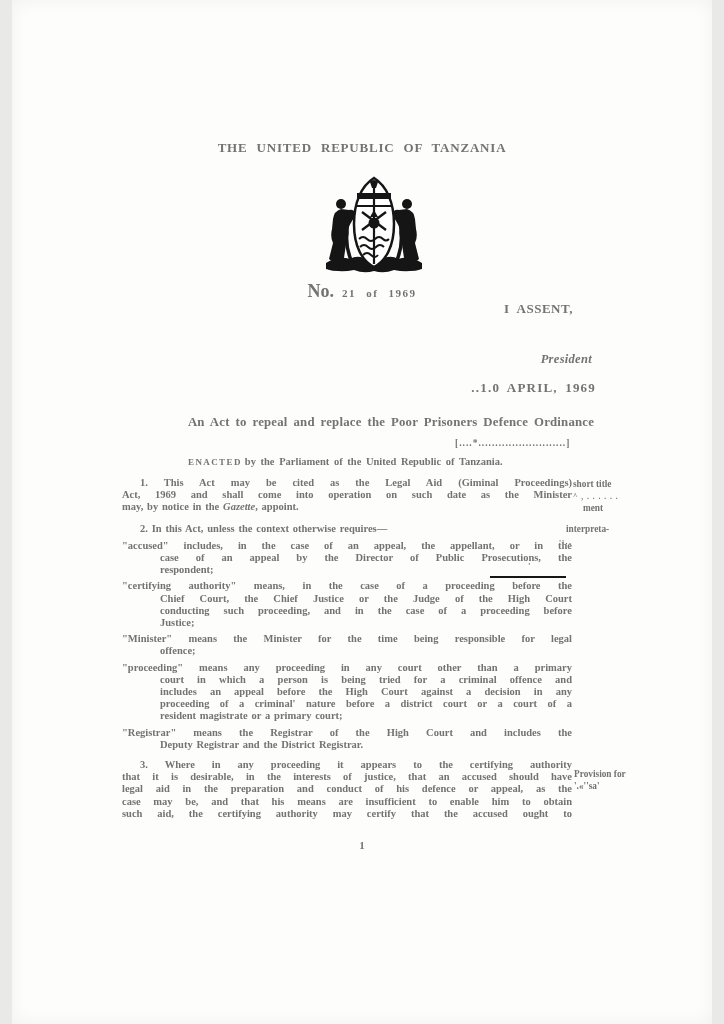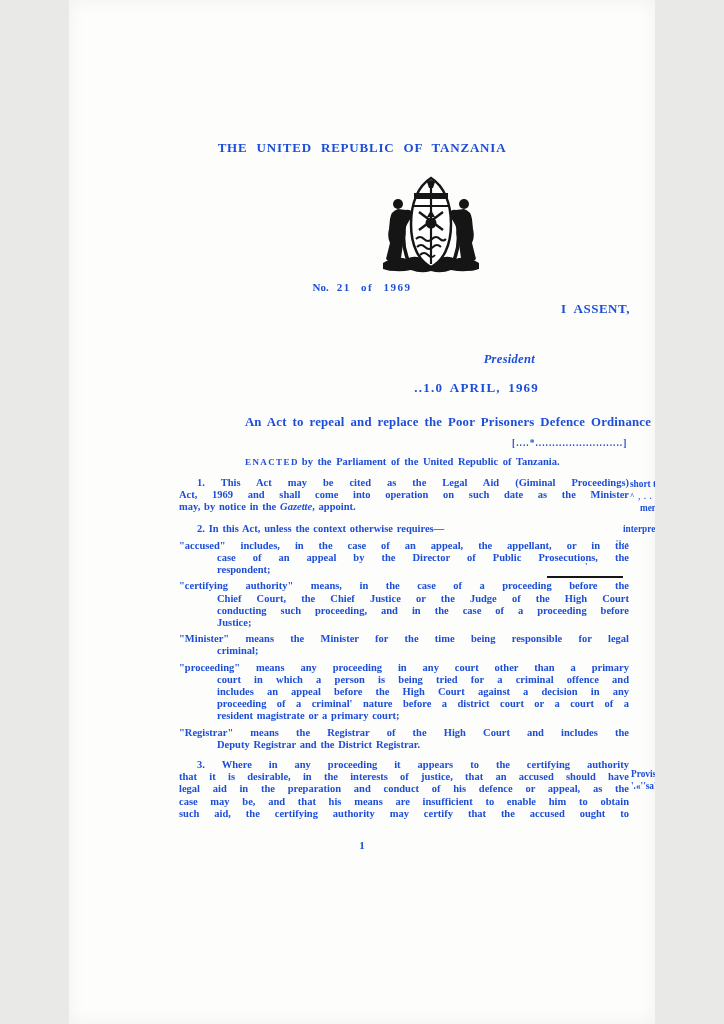--- a/index.html
+++ b/index.html
@@ -1,32 +1,32 @@
 <!DOCTYPE html>
 <html><head>
 <meta charset="utf-8">
 <style>
   html,body{margin:0;padding:0;background:#e9e9e7;}
   .sheet{
     position:relative;
-    width:586px;height:1024px;
+    width:700px;height:1024px;
     margin:0 auto;
     background:#fdfdfc;
-    color:#1d4ed8;
+    color:#737373;
     font-family:"Liberation Serif","DejaVu Serif",serif;
     font-weight:700;
     overflow:hidden;
     box-shadow:inset 0 0 18px rgba(0,0,0,0.05);
   }
   .abs{position:absolute;}
   .country-title{top:140px;left:0;right:0;text-align:center;
     font-size:13px;letter-spacing:0.8px;word-spacing:5px;}
   .emblem{top:176px;left:308px;width:108px;height:100px;}
   .act-no{top:281px;left:0;right:0;text-align:center;font-size:11.5px;}
-  .act-no .no-label{font-size:11px;margin-right:8px;}
+  .act-no .no-label{font-size:18px;margin-right:8px;}
   .act-no .no-value{letter-spacing:1.5px;word-spacing:6px;font-size:11px;}
   .assent{top:301px;left:492px;font-size:13px;letter-spacing:0.5px;word-spacing:4px;}
   .president{top:352px;right:120px;font-size:12.5px;font-style:italic;letter-spacing:0.3px;}
   .assent-date{top:380px;right:116px;font-size:13px;letter-spacing:1.2px;word-spacing:3px;}
   .long-title{top:415px;left:128px;width:502px;text-align:center;
     font-size:12.8px;word-spacing:2.5px;letter-spacing:0.2px;}
   .dotted-bracket{top:438px;left:443px;width:168px;font-size:9.5px;letter-spacing:1px;white-space:nowrap;}
   .enacted-line{top:456px;left:176px;font-size:10.5px;word-spacing:2px;white-space:nowrap;}
   .enacted-caps{font-size:9px;letter-spacing:1.4px;margin-right:3px;}
   .doc-body{top:477px;left:110px;width:450px;font-size:10.5px;}
@@ -116,21 +116,21 @@
         <div class="bline ind2">respondent;</div>
       </div>
       <div class="block" style="margin-top: 4px;">
         <div class="bline ind0 just">"certifying authority" means, in the case of a proceeding before the</div>
         <div class="bline ind2 just">Chief Court, the Chief Justice or the Judge of the High Court</div>
         <div class="bline ind2 just">conducting such proceeding, and in the case of a proceeding before</div>
         <div class="bline ind2">Justice;</div>
       </div>
       <div class="block" style="margin-top: 4px;">
         <div class="bline ind0 just">"Minister" means the Minister for the time being responsible for legal</div>
-        <div class="bline ind2">criminal;</div>
+        <div class="bline ind2">offence;</div>
       </div>
       <div class="block" style="margin-top: 4px;">
         <div class="bline ind0 just">"proceeding" means any proceeding in any court other than a primary</div>
         <div class="bline ind2 just">court in which a person is being tried for a criminal offence and</div>
         <div class="bline ind2 just">includes an appeal before the High Court against a decision in any</div>
         <div class="bline ind2 just">proceeding of a criminal' nature before a district court or a court of a</div>
         <div class="bline ind2">resident magistrate or a primary court;</div>
       </div>
       <div class="block" style="margin-top: 4px;">
         <div class="bline ind0 just">"Registrar" means the Registrar of the High Court and includes the</div>

